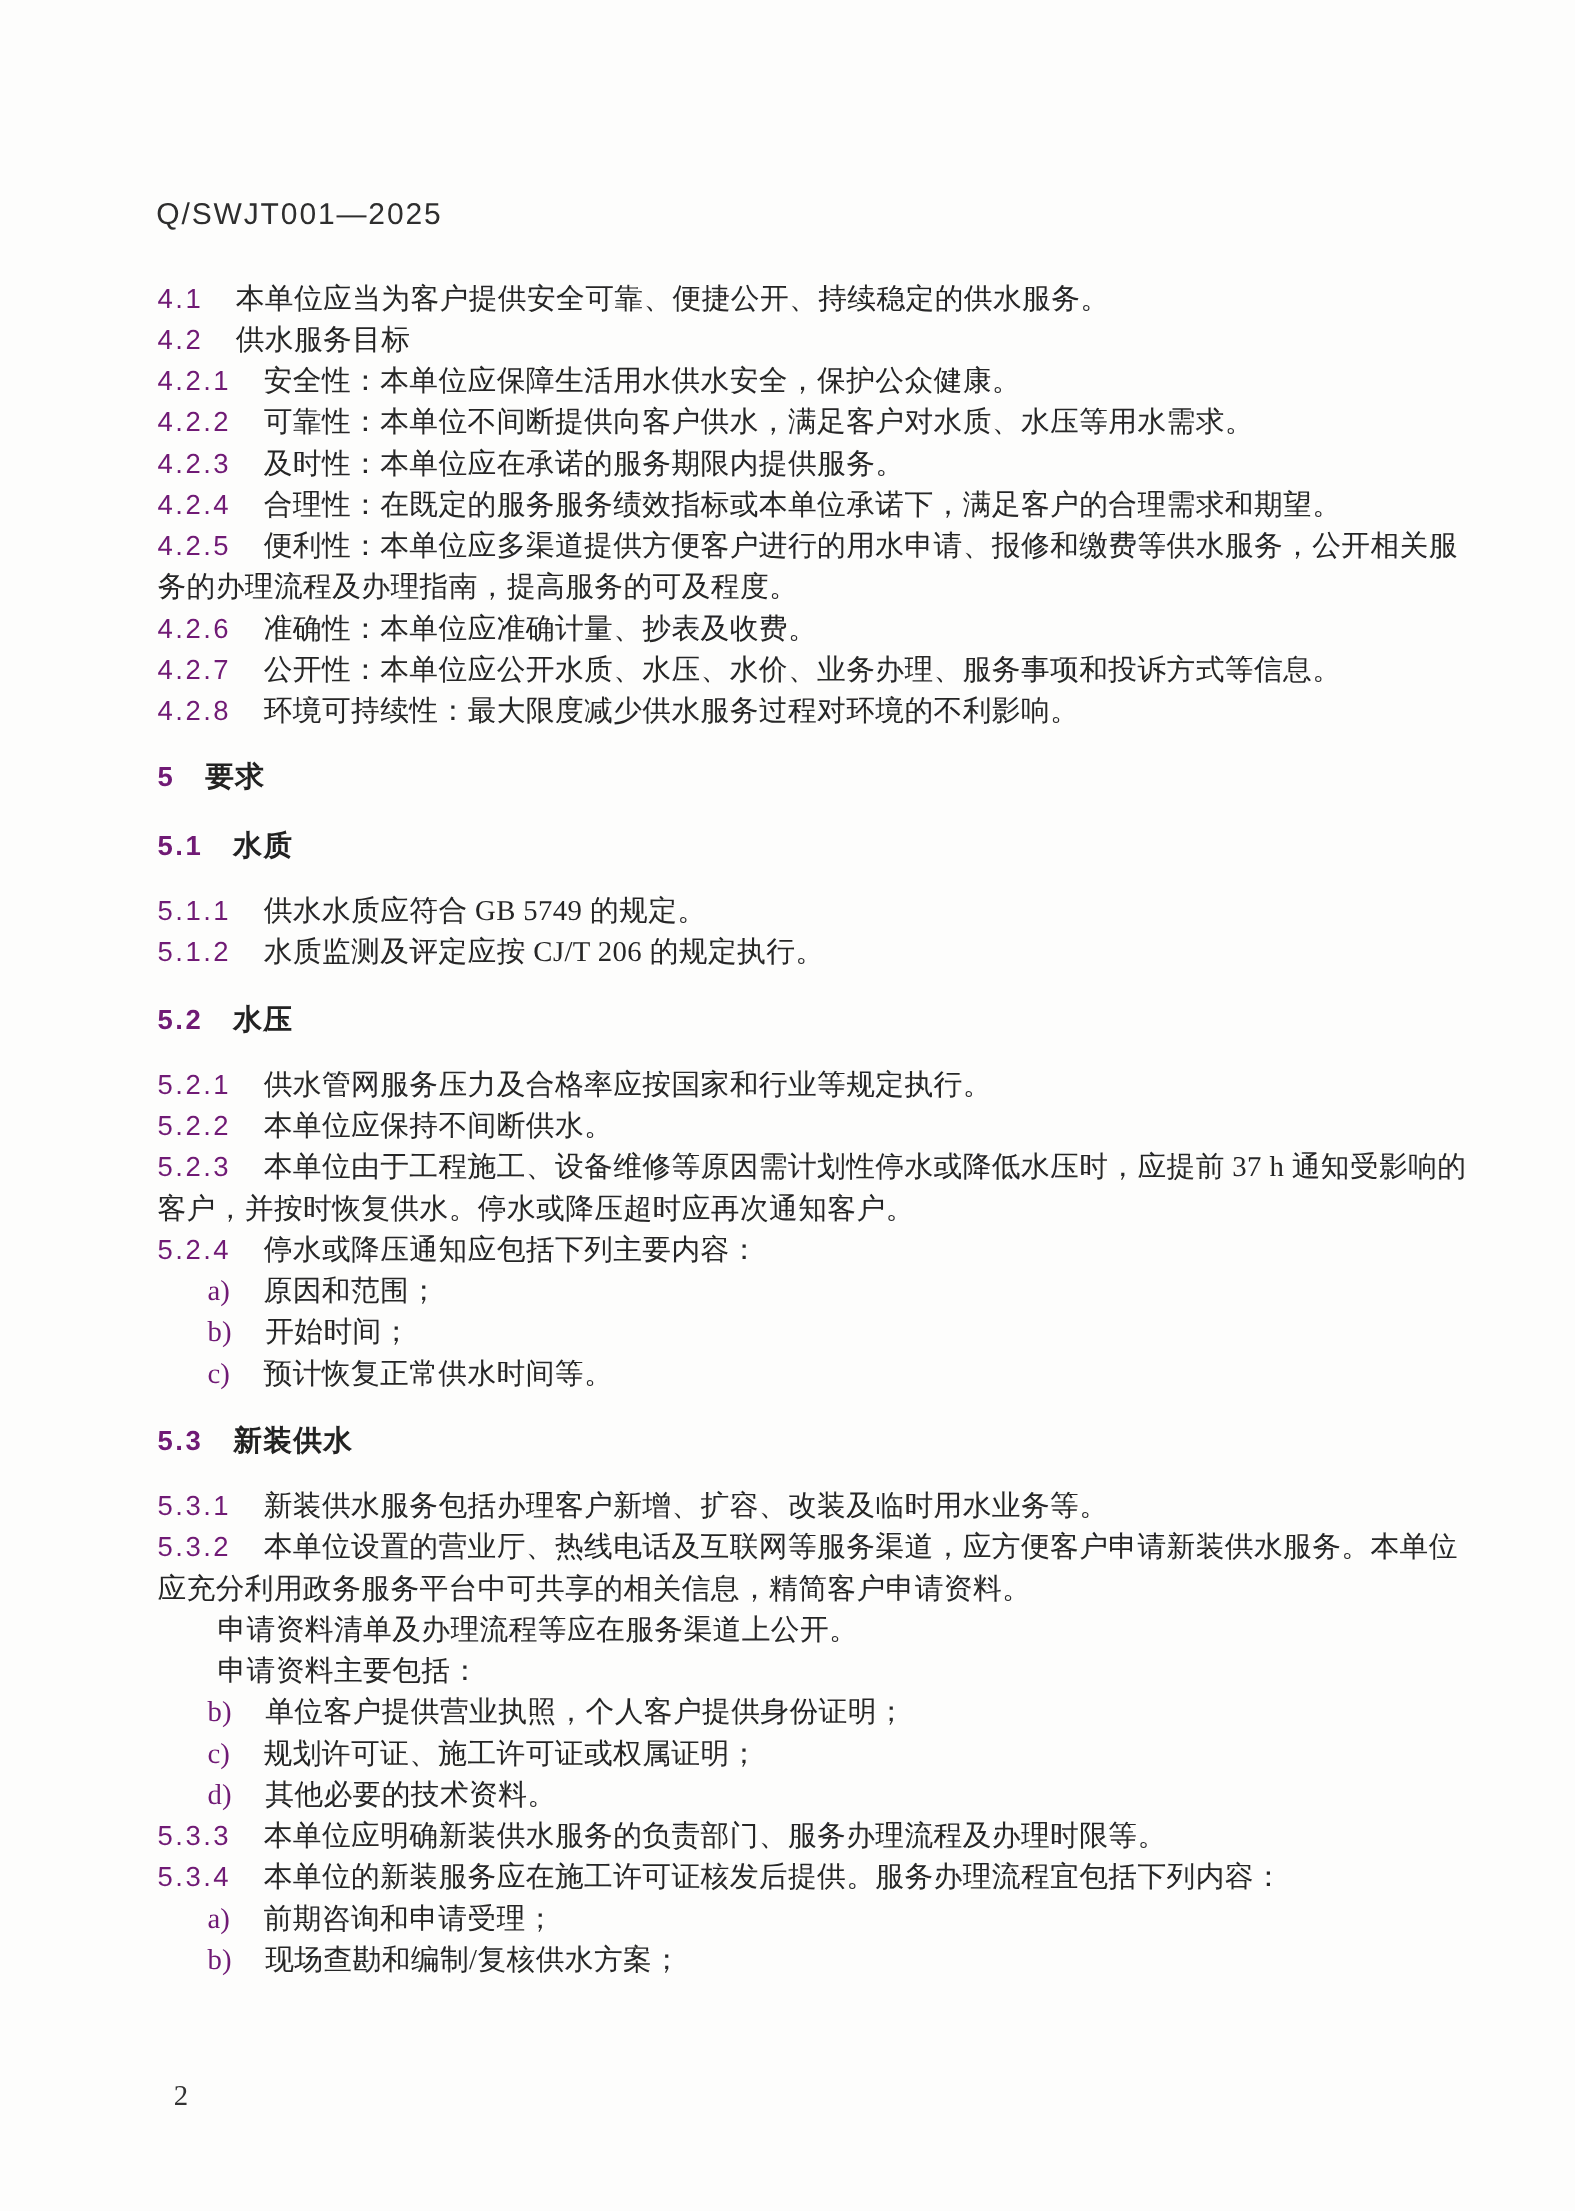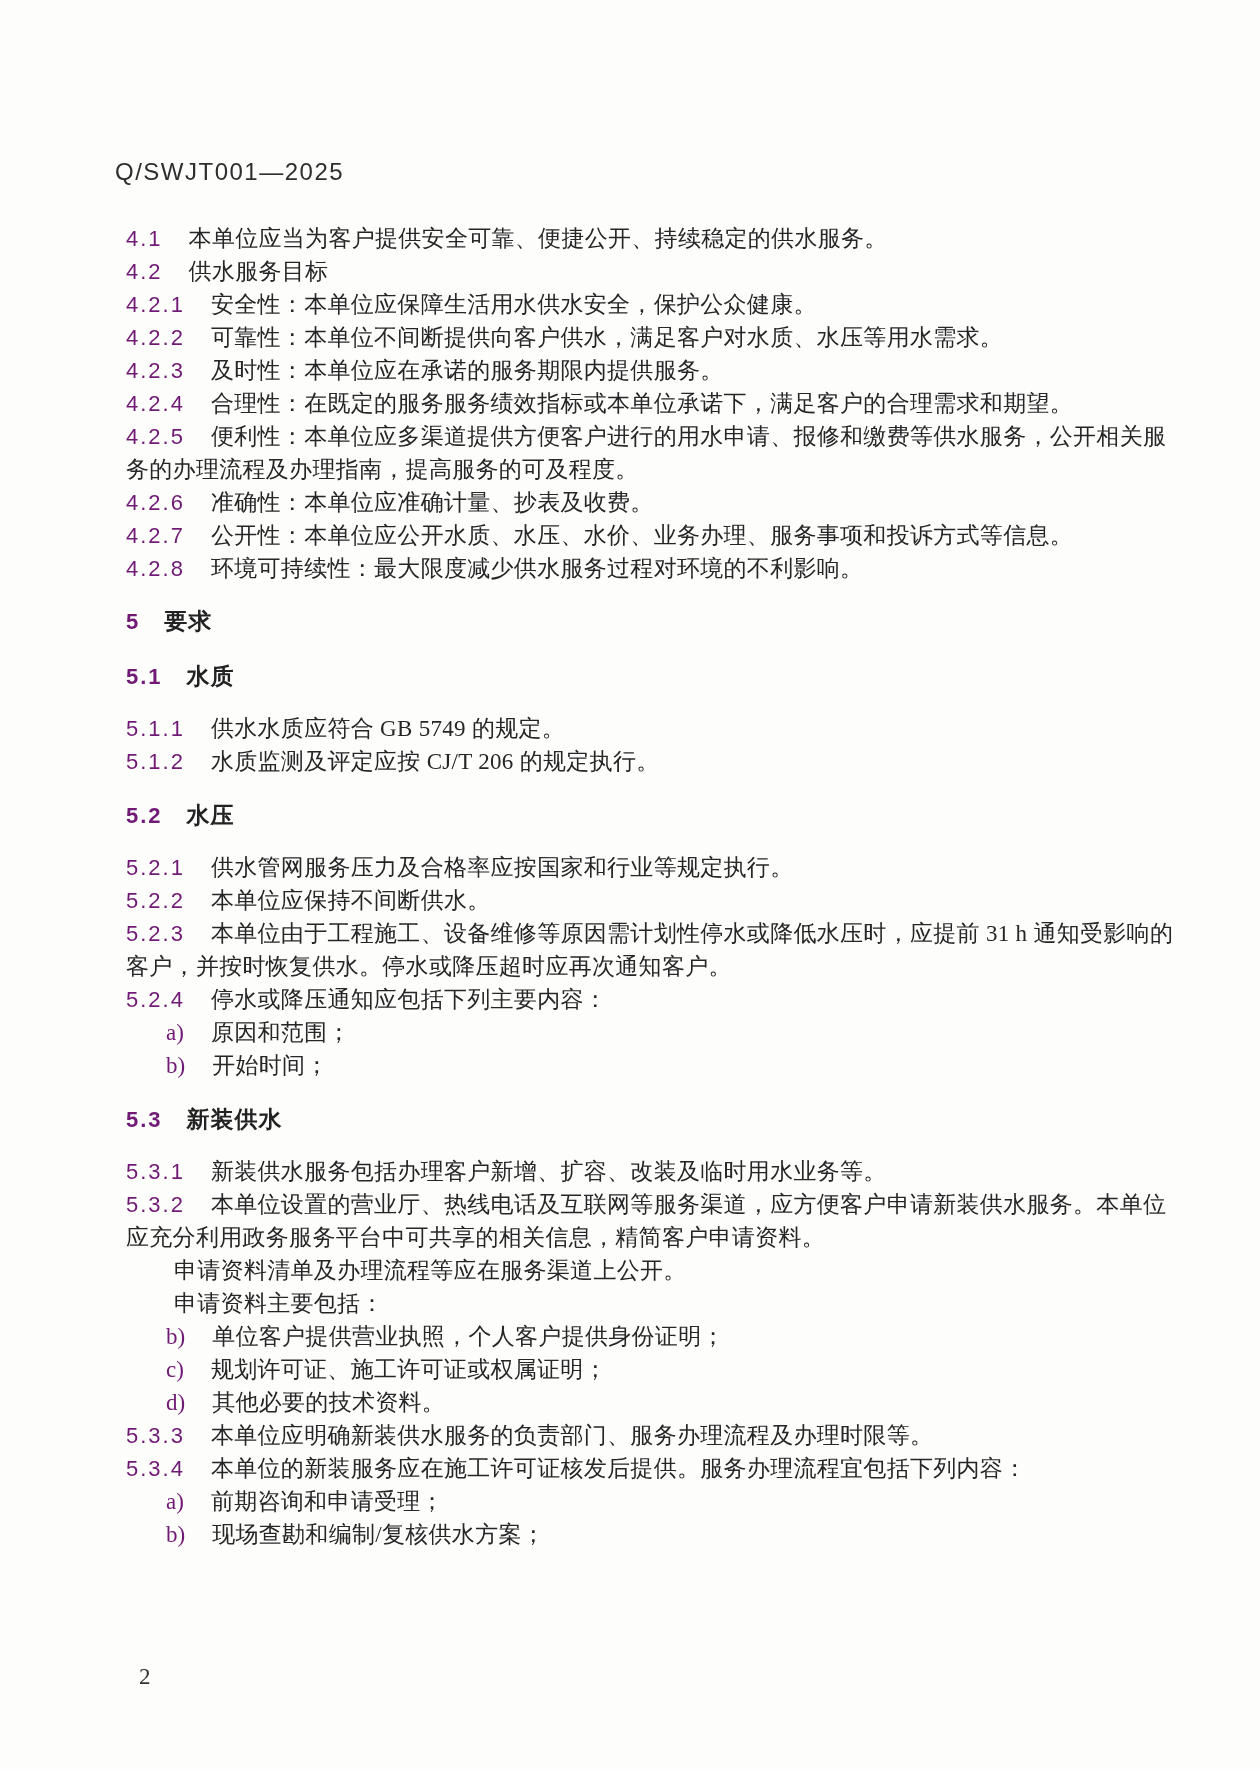--- a/index.html
+++ b/index.html
@@ -15,21 +15,21 @@
   }
   .page {
     position: absolute;
     inset: 0;
     background: #fdfdfc;
     color: #272727;
   }
   .doc-header {
     position: absolute;
     top: 158px;
-    left: 115px;
+    left: 125px;
     font-family: "Liberation Sans", "DejaVu Sans", sans-serif;
     font-size: 24px;
     letter-spacing: 1.5px;
     color: #2e2e2e;
   }
   .doc-body {
     position: absolute;
     top: 222px;
     left: 126px;
     right: 80px;
@@ -90,25 +90,26 @@
       <div class="line clause"><span class="num">4.2.6</span><span>准确性：本单位应准确计量、抄表及收费。</span></div>
       <div class="line clause"><span class="num">4.2.7</span><span>公开性：本单位应公开水质、水压、水价、业务办理、服务事项和投诉方式等信息。</span></div>
       <div class="line clause"><span class="num">4.2.8</span><span>环境可持续性：最大限度减少供水服务过程对环境的不利影响。</span></div>
       <div class="line h1"><span class="num">5</span><span>要求</span></div>
       <div class="line h2"><span class="num">5.1</span><span>水质</span></div>
       <div class="line clause"><span class="num">5.1.1</span><span>供水水质应符合 GB 5749 的规定。</span></div>
       <div class="line clause"><span class="num">5.1.2</span><span>水质监测及评定应按 CJ/T 206 的规定执行。</span></div>
       <div class="line h2"><span class="num">5.2</span><span>水压</span></div>
       <div class="line clause"><span class="num">5.2.1</span><span>供水管网服务压力及合格率应按国家和行业等规定执行。</span></div>
       <div class="line clause"><span class="num">5.2.2</span><span>本单位应保持不间断供水。</span></div>
-      <div class="line clause"><span class="num">5.2.3</span><span>本单位由于工程施工、设备维修等原因需计划性停水或降低水压时，应提前 31 h 通知受影响的</span></div>
+      <div class="line clause"><span class="num">5.2.3</span><span>本单位由于工程施工、设备维修等原因需计划性停水或降低水压时，应提前 37 h 通知受影响的</span></div>
       <div class="line continuation">客户，并按时恢复供水。停水或降压超时应再次通知客户。</div>
       <div class="line clause"><span class="num">5.2.4</span><span>停水或降压通知应包括下列主要内容：</span></div>
       <div class="line list"><span class="num">a)</span><span>原因和范围；</span></div>
       <div class="line list"><span class="num">b)</span><span>开始时间；</span></div>
+      <div class="line list"><span class="num">c)</span><span>预计恢复正常供水时间等。</span></div>
       <div class="line h2"><span class="num">5.3</span><span>新装供水</span></div>
       <div class="line clause"><span class="num">5.3.1</span><span>新装供水服务包括办理客户新增、扩容、改装及临时用水业务等。</span></div>
       <div class="line clause"><span class="num">5.3.2</span><span>本单位设置的营业厅、热线电话及互联网等服务渠道，应方便客户申请新装供水服务。本单位</span></div>
       <div class="line continuation">应充分利用政务服务平台中可共享的相关信息，精简客户申请资料。</div>
       <div class="line indent"><span>申请资料清单及办理流程等应在服务渠道上公开。</span></div>
       <div class="line indent"><span>申请资料主要包括：</span></div>
       <div class="line list"><span class="num">b)</span><span>单位客户提供营业执照，个人客户提供身份证明；</span></div>
       <div class="line list"><span class="num">c)</span><span>规划许可证、施工许可证或权属证明；</span></div>
       <div class="line list"><span class="num">d)</span><span>其他必要的技术资料。</span></div>
       <div class="line clause"><span class="num">5.3.3</span><span>本单位应明确新装供水服务的负责部门、服务办理流程及办理时限等。</span></div>

